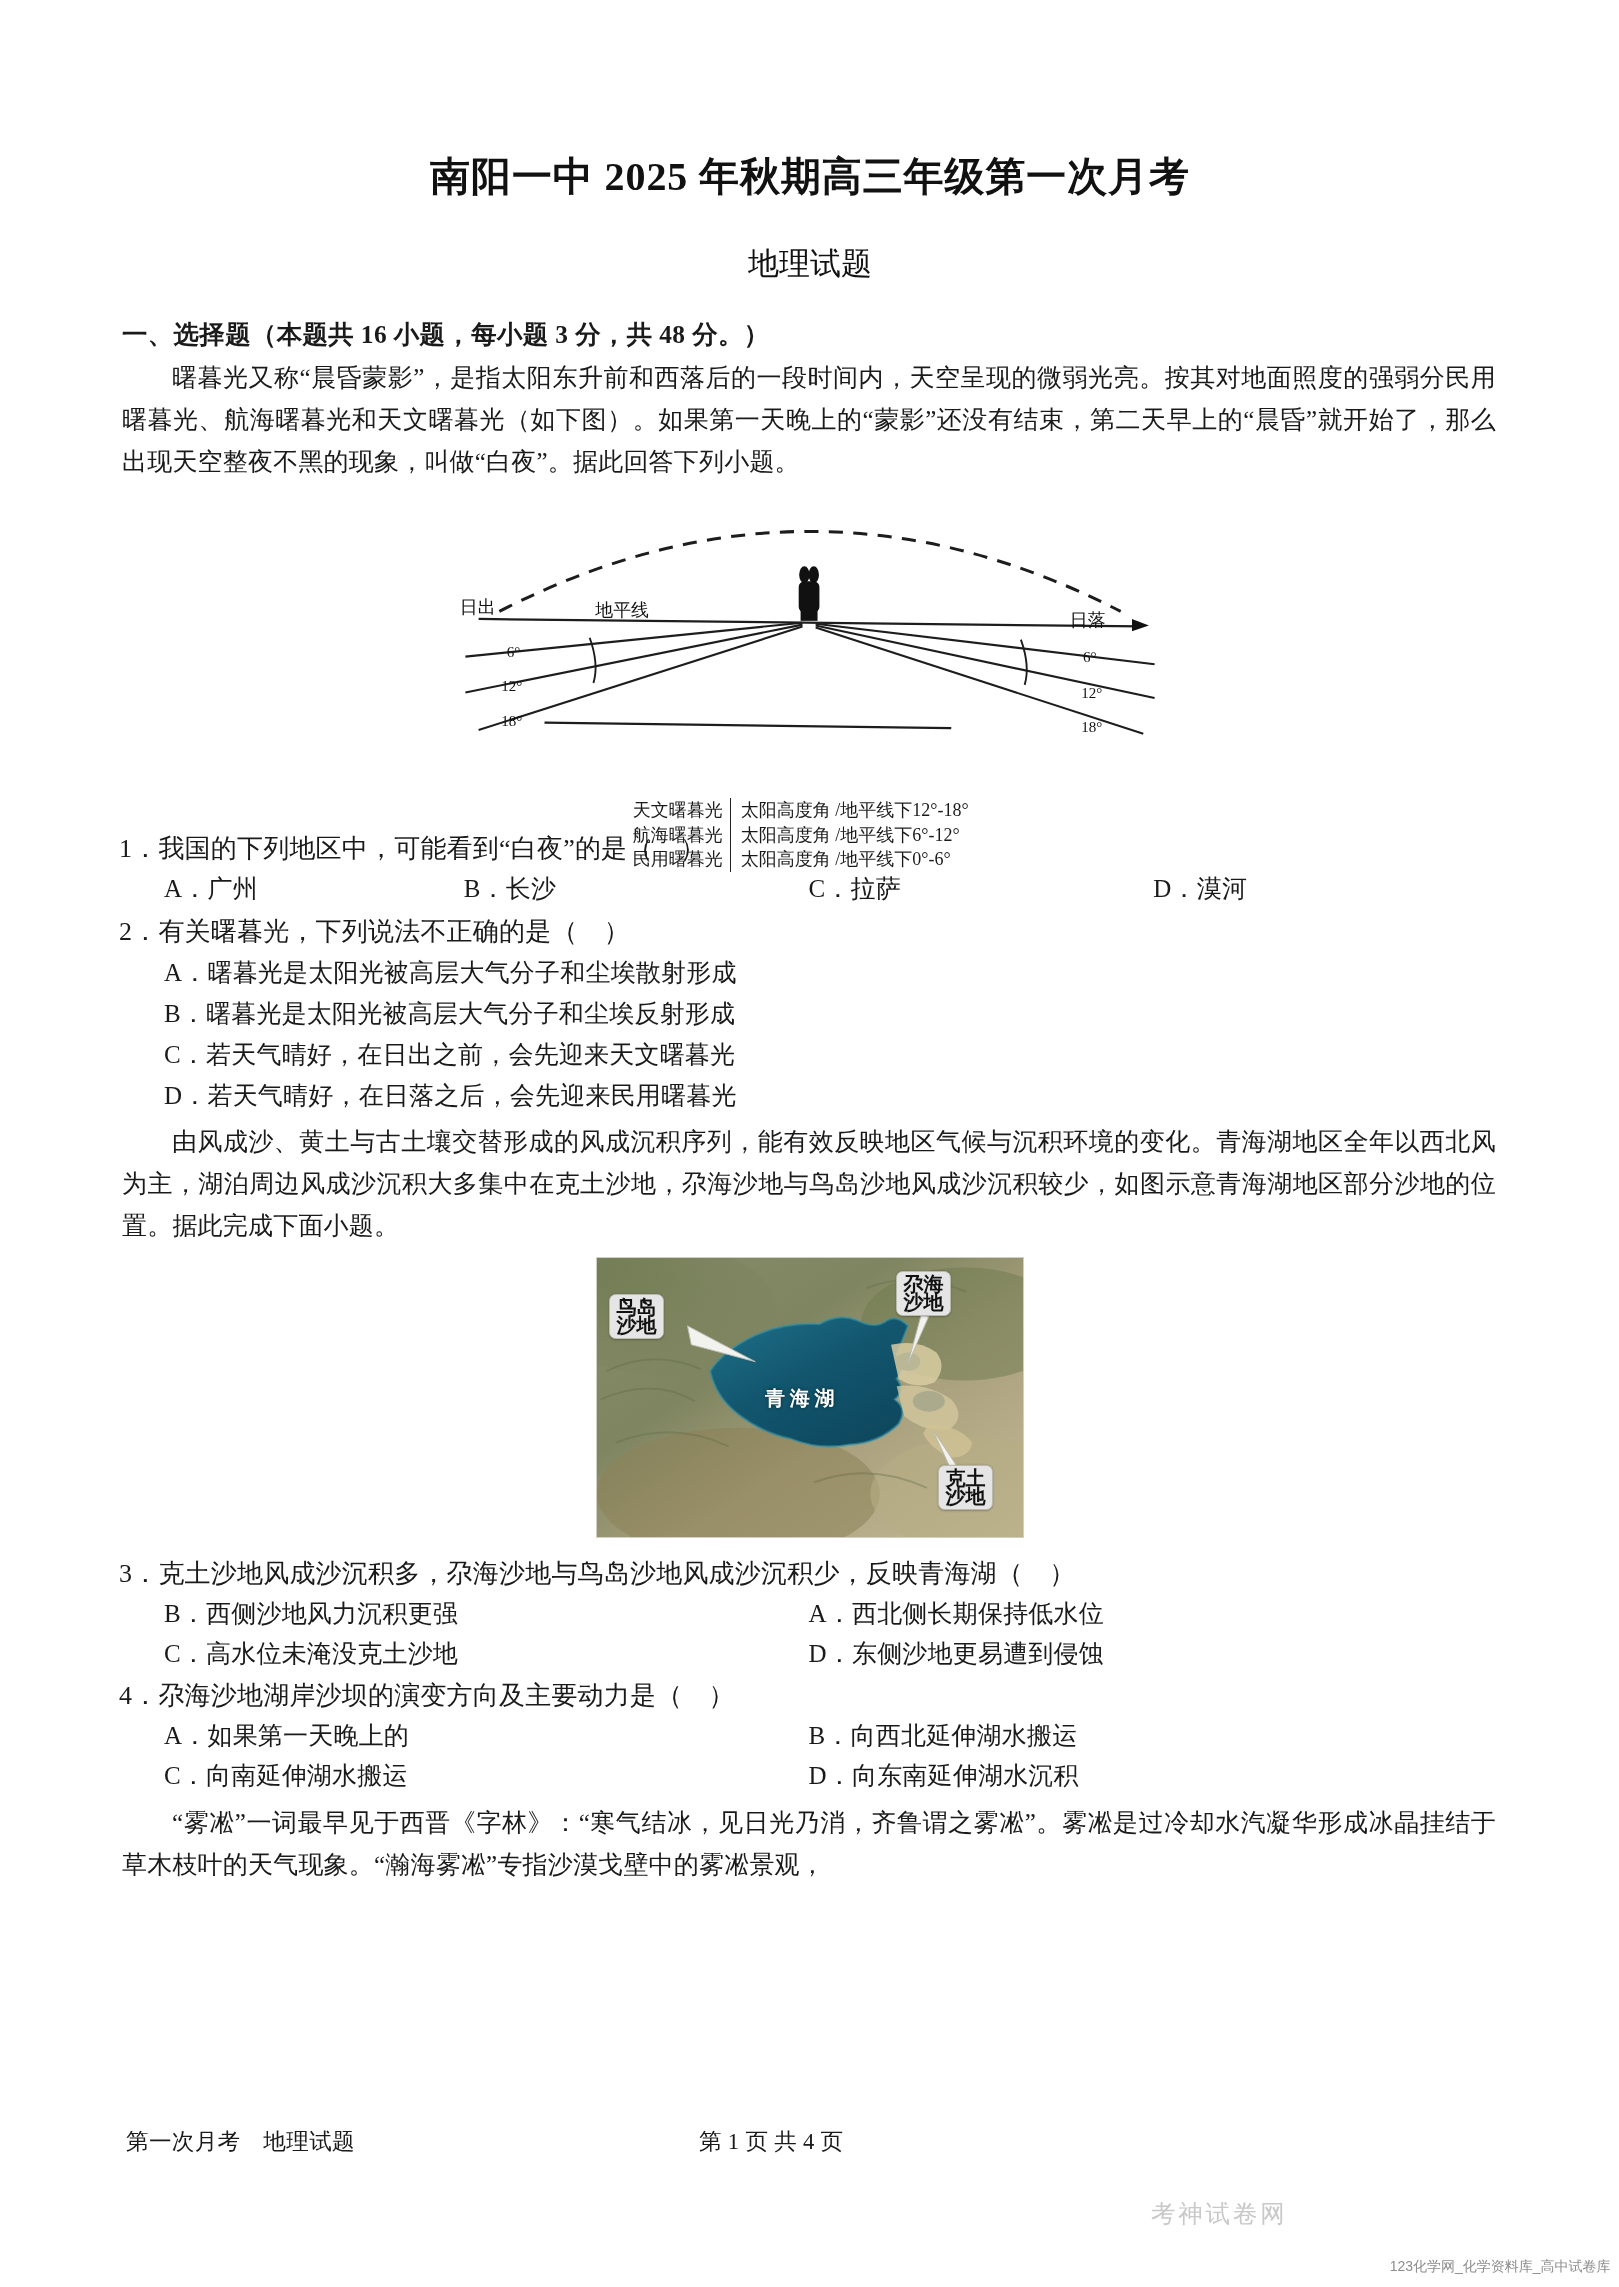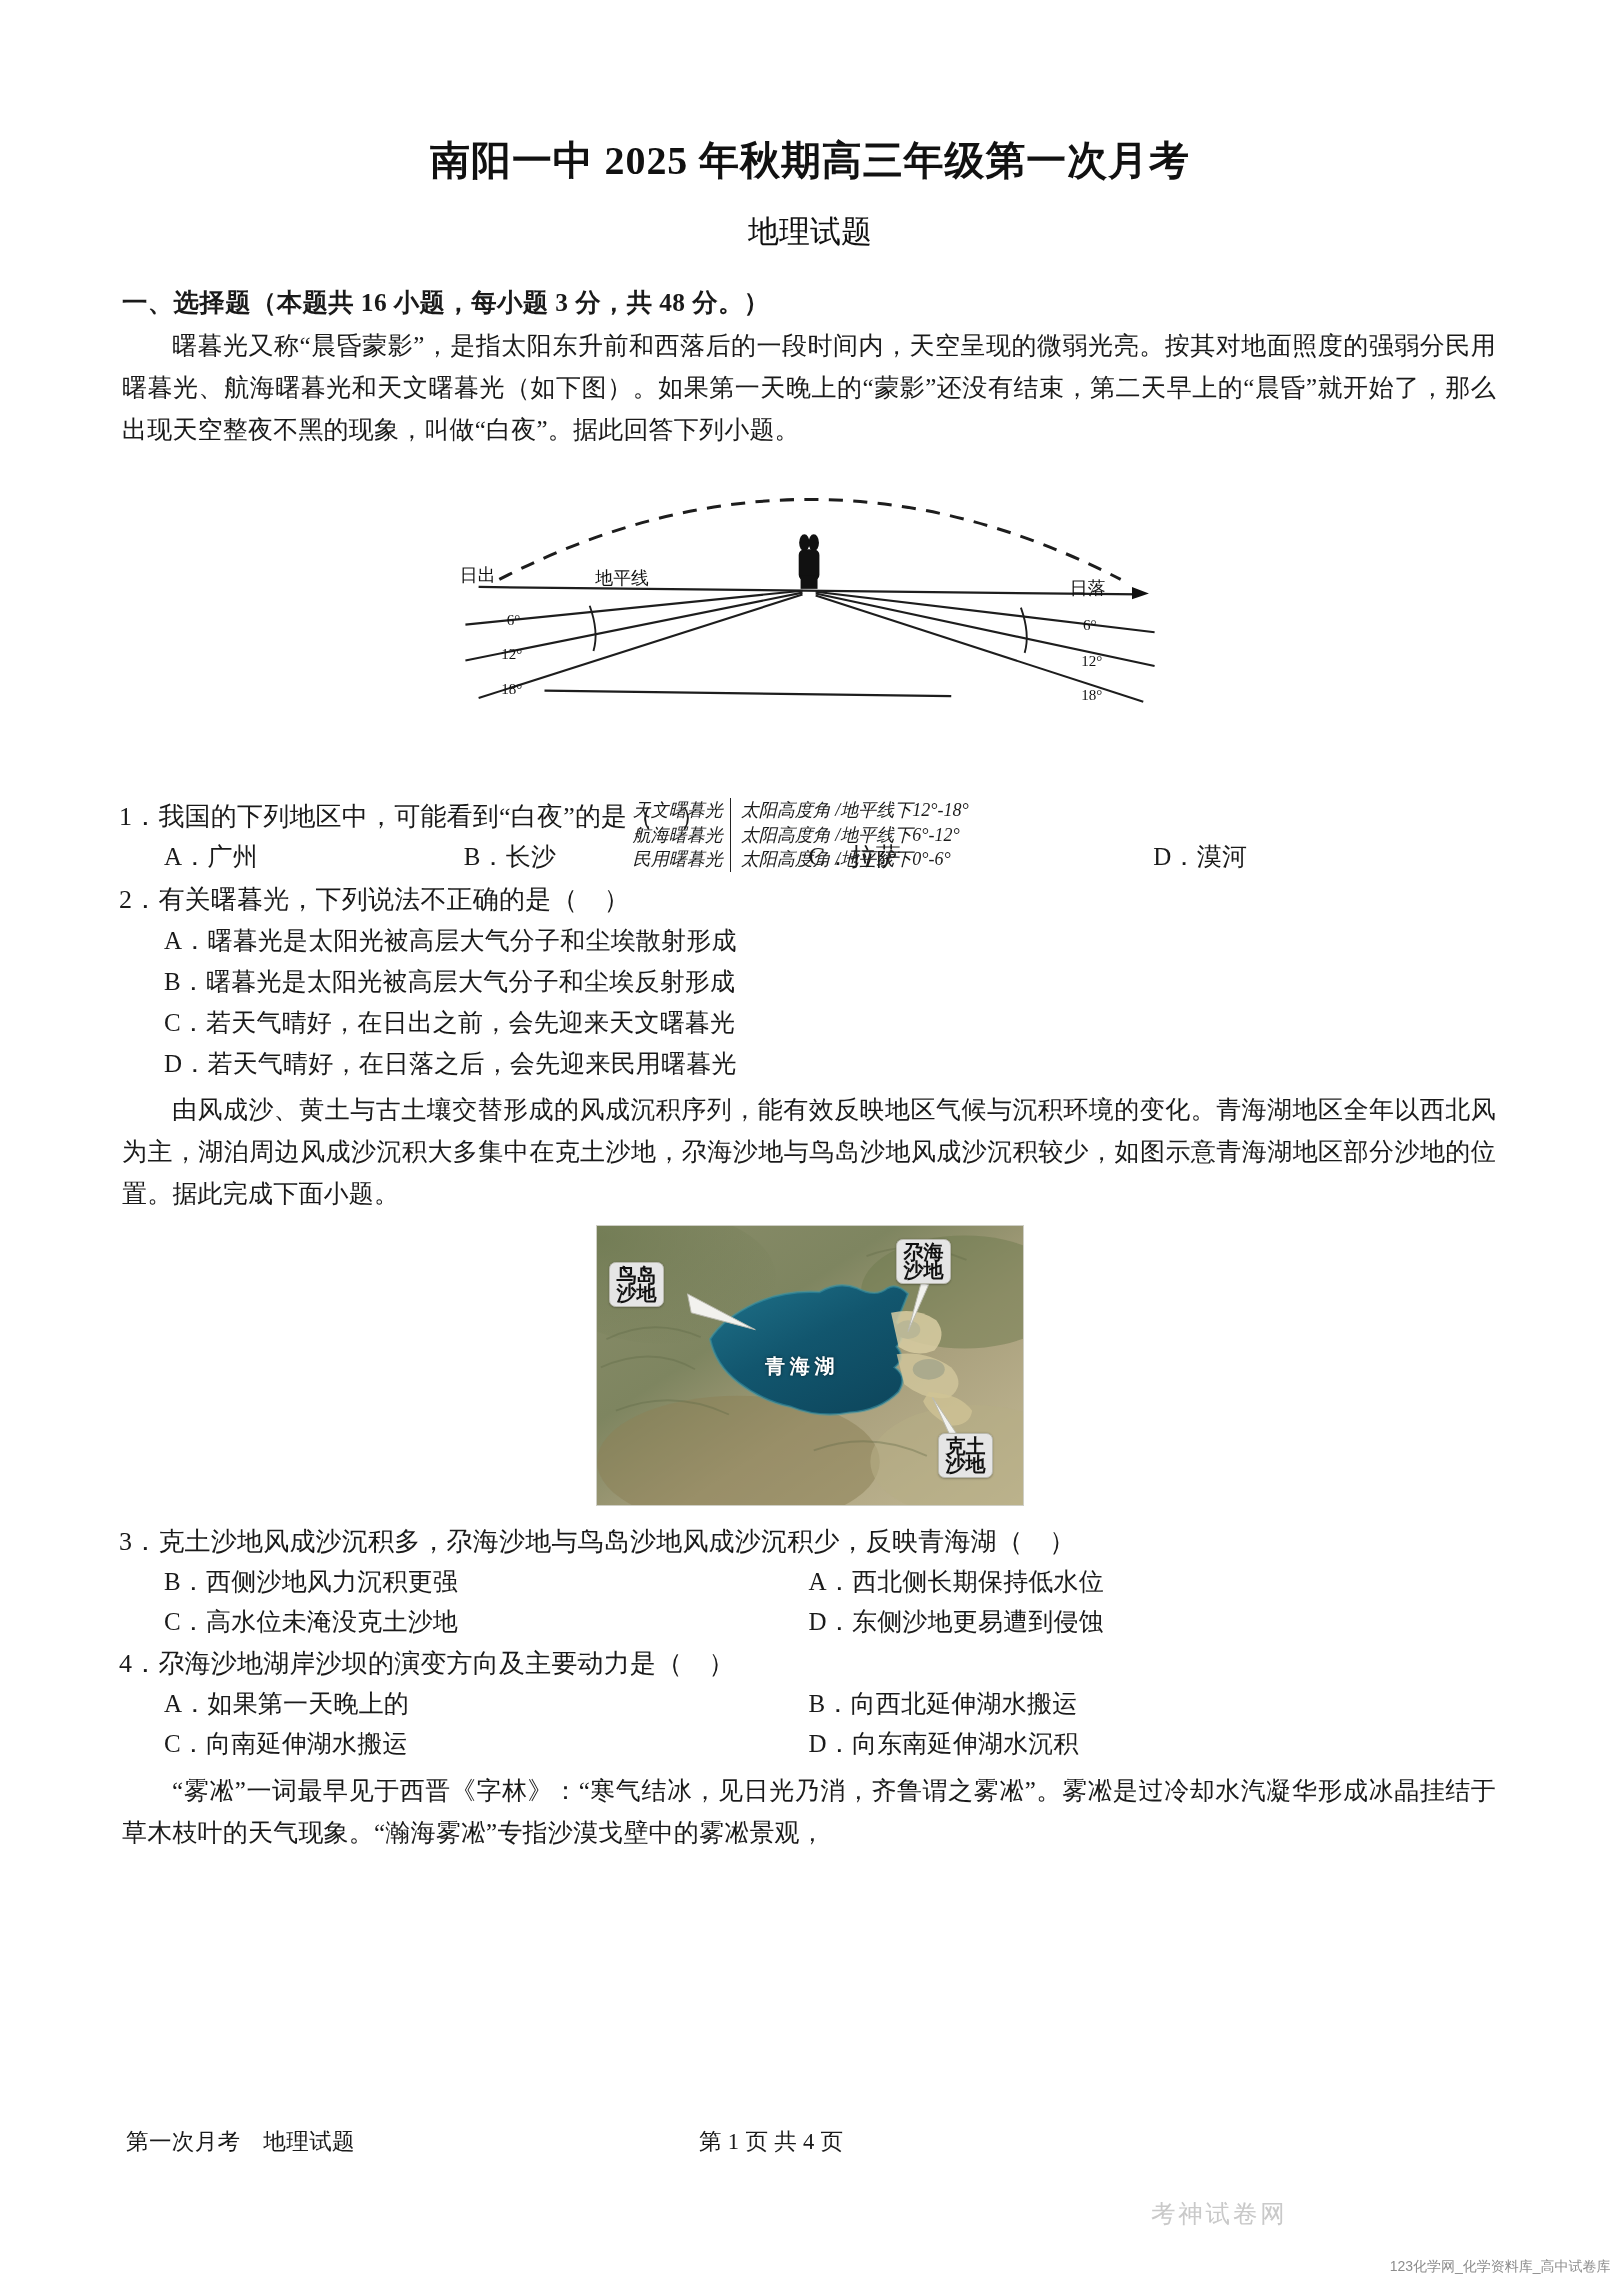--- a/index.html
+++ b/index.html
@@ -20,21 +20,21 @@
     inset: 0;
     padding: 0;
   }
 
   
   .doc-title {
     text-align: center;
     font-size: 40px;
     font-weight: bold;
     letter-spacing: 0.9px;
-    margin: 0;
+    margin: 16px;
     padding-top: 139px;
     line-height: 1.1;
     color: #111;
   }
   .doc-subtitle {
     text-align: center;
     font-size: 31px;
     font-weight: normal;
     margin: 0;
     padding-top: 32px;
@@ -96,21 +96,20 @@
   .fig-twilight svg { display: block; margin: 0 auto; }
 
   .legend-table {
     position: absolute;
     left: 629px;
     top: 798px;
     font-size: 18px;
     line-height: 24.5px;
     border-collapse: collapse;
     color: #1a1a1a;
-    font-style: italic;
   }
   .legend-table td {
     padding: 0 5.6px 0 3.8px;
     white-space: nowrap;
     font-family: "Liberation Serif", serif;
   }
   .legend-table td.k {
     border-right: 1.9px solid #222;
     padding-right: 7.5px;
   }

